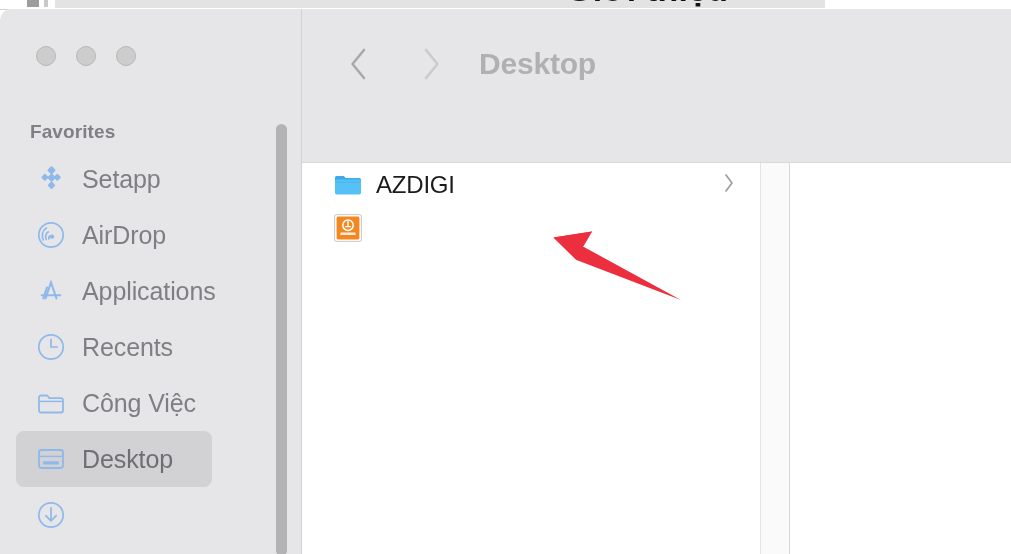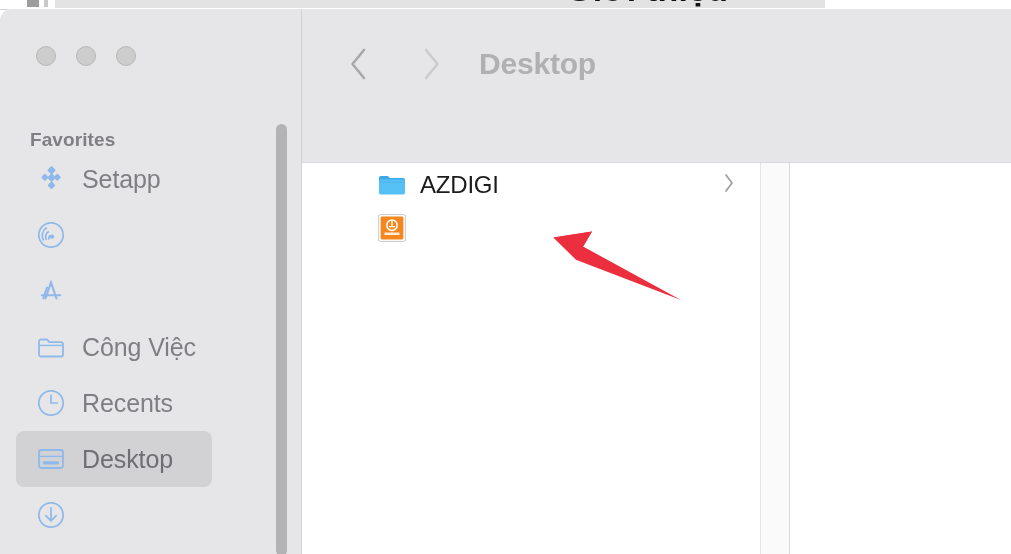--- a/index.html
+++ b/index.html
@@ -102,21 +102,21 @@
   .tl {
     width: 20px; height: 20px;
     border-radius: 50%;
     background: #cdcdcd;
     border: 1px solid #b7b7b7;
     box-sizing: border-box;
   }
 
   .section-label {
     position: absolute;
-    left: 30px; top: 120px;
+    left: 30px; top: 112px;
     font-size: 19px;
     font-weight: 700;
     color: #808084;
     letter-spacing: 0.1px;
   }
 
   .side-list {
     position: absolute;
     left: 0; top: 142px;
     width: 264px;
@@ -222,21 +222,20 @@
     height: 391px;
     background: #ffffff;
   }
   .row {
     position: relative;
     height: 43px;
     display: flex;
     align-items: center;
     padding-left: 30px;
     box-sizing: border-box;
-    margin-left: 44px;
   }
   .row-icon {
     width: 32px; height: 32px;
     flex: 0 0 32px;
     display: flex;
     align-items: center;
     justify-content: center;
     margin-right: 12px;
   }
   .row-label {
@@ -325,52 +324,54 @@
             <svg width="28" height="28" viewBox="0 0 28 28">
               <g fill="none" stroke="#8fb9ea" stroke-width="1.7">
                 <circle cx="14" cy="14" r="12.2"></circle>
                 <path d="M6.6 19.6a9.6 9.6 0 0 1 3.2-13.1"></path>
                 <path d="M9.6 19a6 6 0 0 1 2.2-8.6"></path>
                 <path d="M12.3 18.6a2.7 2.7 0 0 1 1.1-4.1"></path>
               </g>
               <circle cx="15" cy="15.6" r="2.2" fill="#8fb9ea"></circle>
             </svg>
           </span>
+          <span class="side-label">AirDrop</span>
         </div>
 
         <div class="side-item">
           <span class="side-icon">
             <svg width="28" height="28" viewBox="0 0 28 28">
               <g fill="none" stroke="#8fb9ea" stroke-width="2.1" stroke-linecap="round">
                 <path d="M8.5 21.5 L14 5.5 L19.5 21.5"></path>
                 <path d="M4.8 18.2 L23.2 18.2"></path>
                 <path d="M10 10.6 L6.4 21.4"></path>
               </g>
             </svg>
           </span>
+          <span class="side-label">Applications</span>
+        </div>
+
+        <div class="side-item">
+          <span class="side-icon">
+            <svg width="28" height="28" viewBox="0 0 28 28">
+              <circle cx="14" cy="14" r="12.2" fill="none" stroke="#8fb9ea" stroke-width="1.7"></circle>
+              <path d="M14 6.4 L14 14 L20.2 14" fill="none" stroke="#8fb9ea" stroke-width="1.7" stroke-linecap="round"></path>
+            </svg>
+          </span>
+          <span class="side-label">Recents</span>
         </div>
 
         <div class="side-item">
           <span class="side-icon">
             <svg width="28" height="26" viewBox="0 0 28 26">
               <path d="M2 7.5a2 2 0 0 1 2-2h6.2l2.2 2.6h11.6a2 2 0 0 1 2 2v10.4a2 2 0 0 1-2 2H4a2 2 0 0 1-2-2Z" fill="none" stroke="#8fb9ea" stroke-width="1.8" stroke-linejoin="round"></path>
               <path d="M2.6 11.4 L25.4 11.4" stroke="#8fb9ea" stroke-width="1.5"></path>
             </svg>
           </span>
           <span class="side-label">Công Việc</span>
-        </div>
-
-        <div class="side-item">
-          <span class="side-icon">
-            <svg width="28" height="28" viewBox="0 0 28 28">
-              <circle cx="14" cy="14" r="12.2" fill="none" stroke="#8fb9ea" stroke-width="1.7"></circle>
-              <path d="M14 6.4 L14 14 L20.2 14" fill="none" stroke="#8fb9ea" stroke-width="1.7" stroke-linecap="round"></path>
-            </svg>
-          </span>
-          <span class="side-label">Recents</span>
         </div>
 
         <div class="side-item selected">
           <span class="side-icon">
             <svg width="28" height="24" viewBox="0 0 28 24">
               <rect x="2" y="3" width="24" height="18" rx="2.4" fill="none" stroke="#8fb9ea" stroke-width="1.8"></rect>
               <rect x="6" y="14.2" width="16" height="3.4" rx="1" fill="#8fb9ea"></rect>
               <path d="M2.6 9.4 L25.4 9.4" stroke="#8fb9ea" stroke-width="1.4"></path>
             </svg>
           </span>

